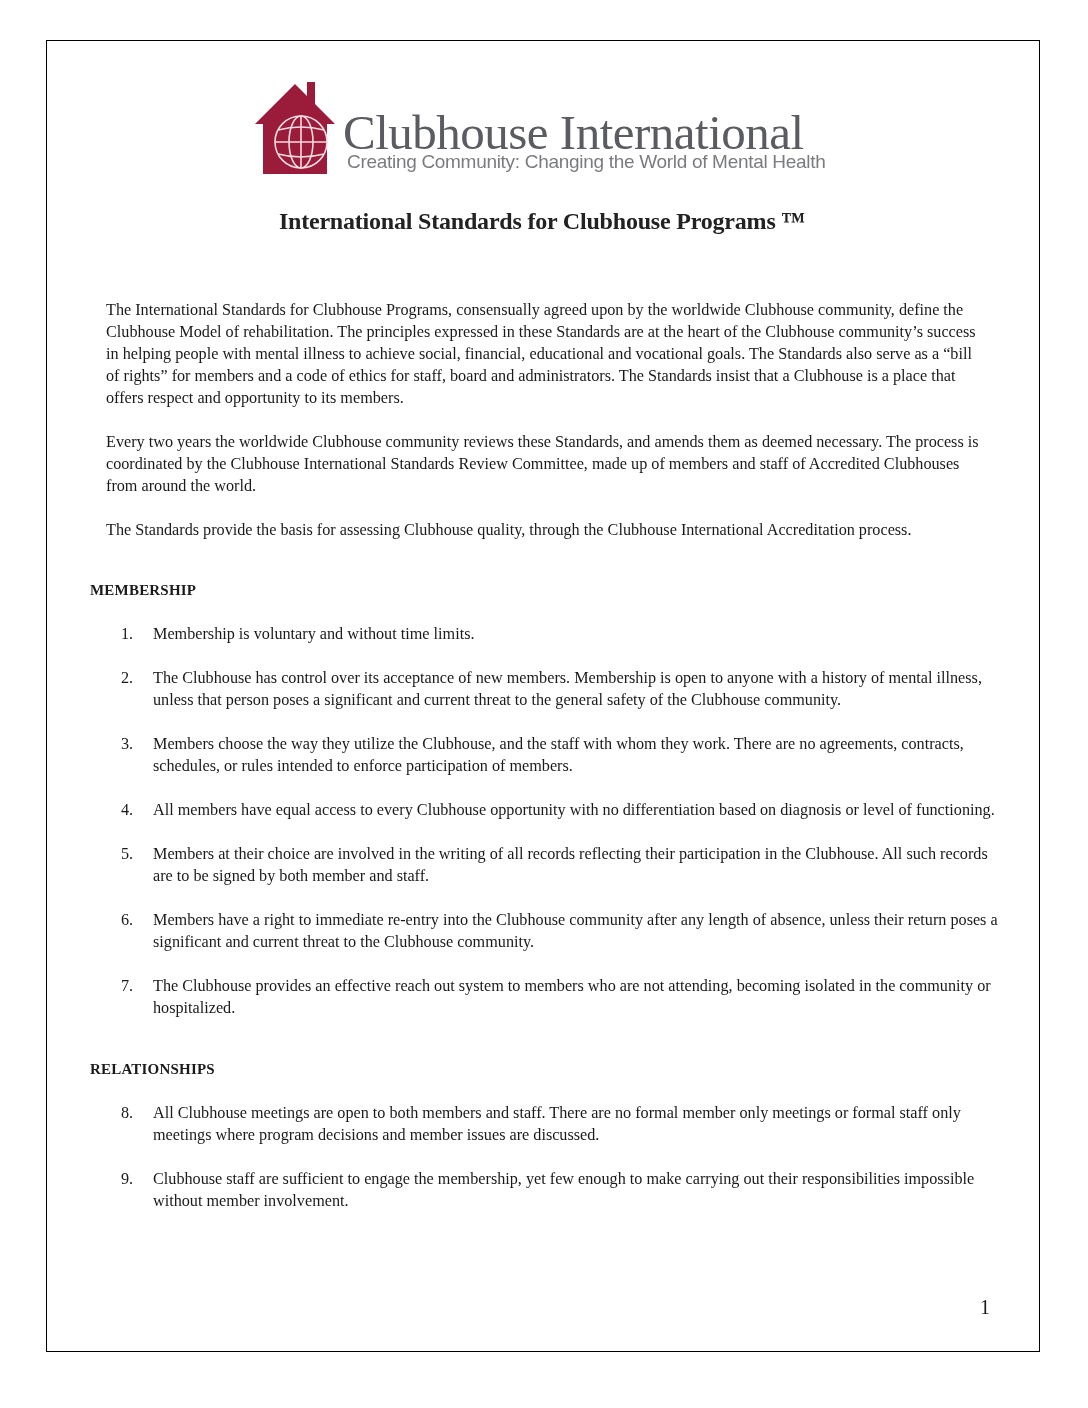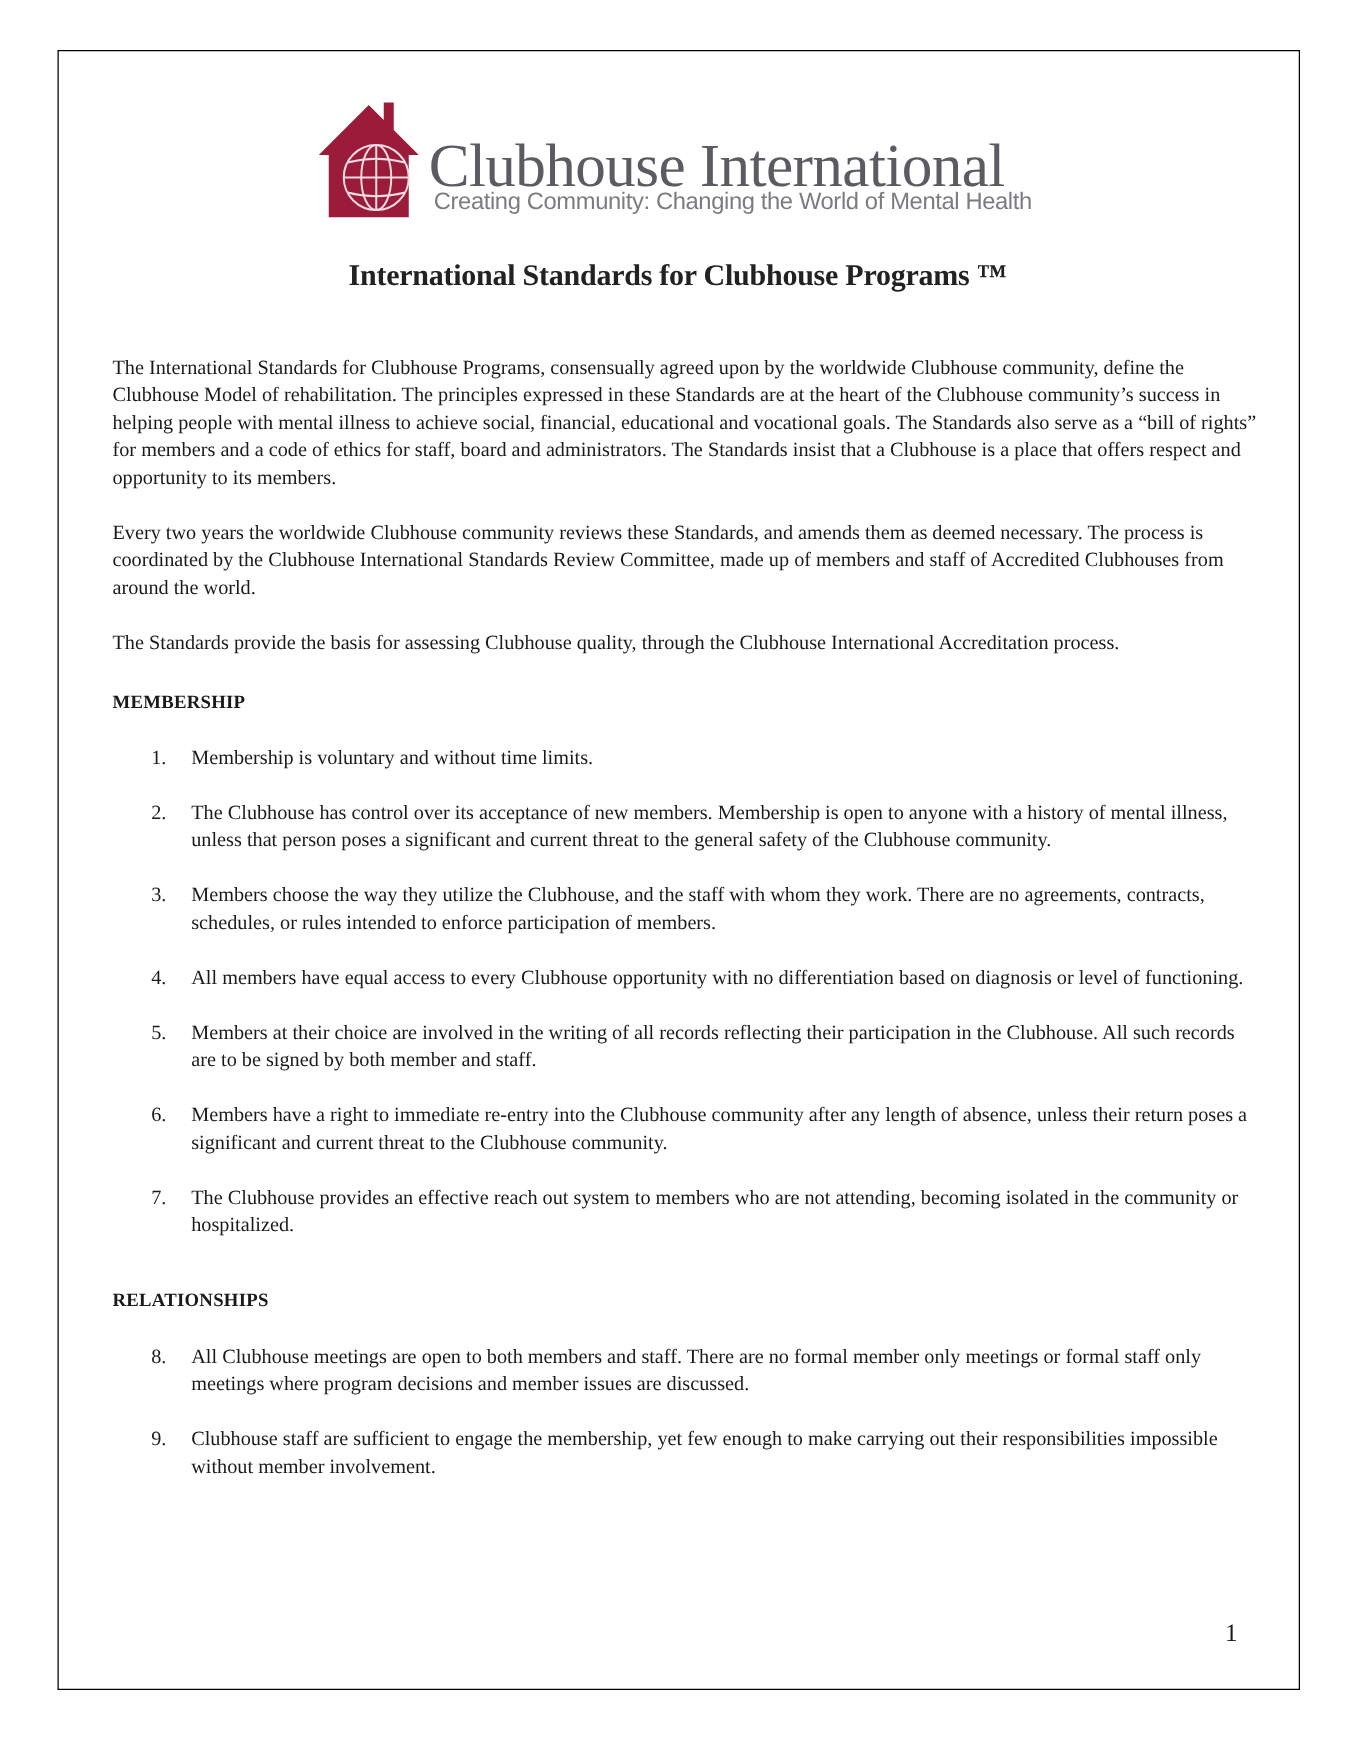--- a/index.html
+++ b/index.html
@@ -9,23 +9,23 @@
                   border:1.5px solid #000; box-sizing:border-box; }
     .logo { position:absolute; left:255px; top:80px; width:590px; height:100px; }
     .logo-house { position:absolute; left:0; top:0; width:80px; height:94px; }
     .logo-name { position:absolute; left:88px; top:28px; font-family:"Liberation Serif", serif;
                  font-size:49px; color:#5b5c61; letter-spacing:-0.5px; line-height:1; white-space:nowrap; }
     .logo-tagline { position:absolute; left:92px; top:72px; font-family:Liberation Sans, sans-serif;
                     font-size:19px; color:#7b7c80; font-weight:300; line-height:1; white-space:nowrap; letter-spacing:-0.3px; }
     .title { position:absolute; left:0; width:1084px; top:208px; text-align:center;
              font-size:24px; font-weight:bold; color:#222; letter-spacing:-0.2px; }
     .content { position:absolute; left:90px; top:283px; width:915px; font-size:16.2px; line-height:22px; }
-    .content p { margin:0; }
+    .content p { margin:16px; }
     .para + .para { margin-top:22px; }
-    .section-heading { font-weight:bold; font-size:15px; margin-top:26px; letter-spacing:0.2px; }
+    .section-heading { font-weight:bold; font-size:15px; margin-top:38px; letter-spacing:0.2px; }
     ol.std-list { list-style:none; margin:22px 0 0 0; padding:0; }
     ol.std-list li { position:relative; padding-left:63px; margin-bottom:22px; }
     ol.std-list li .num { position:absolute; left:31px; top:0; }
     .rel-heading { margin-top:39px; }
     .page-number { position:absolute; left:980px; top:1296px; font-size:20px; }
   </style>
 </head>
 <body>
 
 <div class="page-frame"></div>

